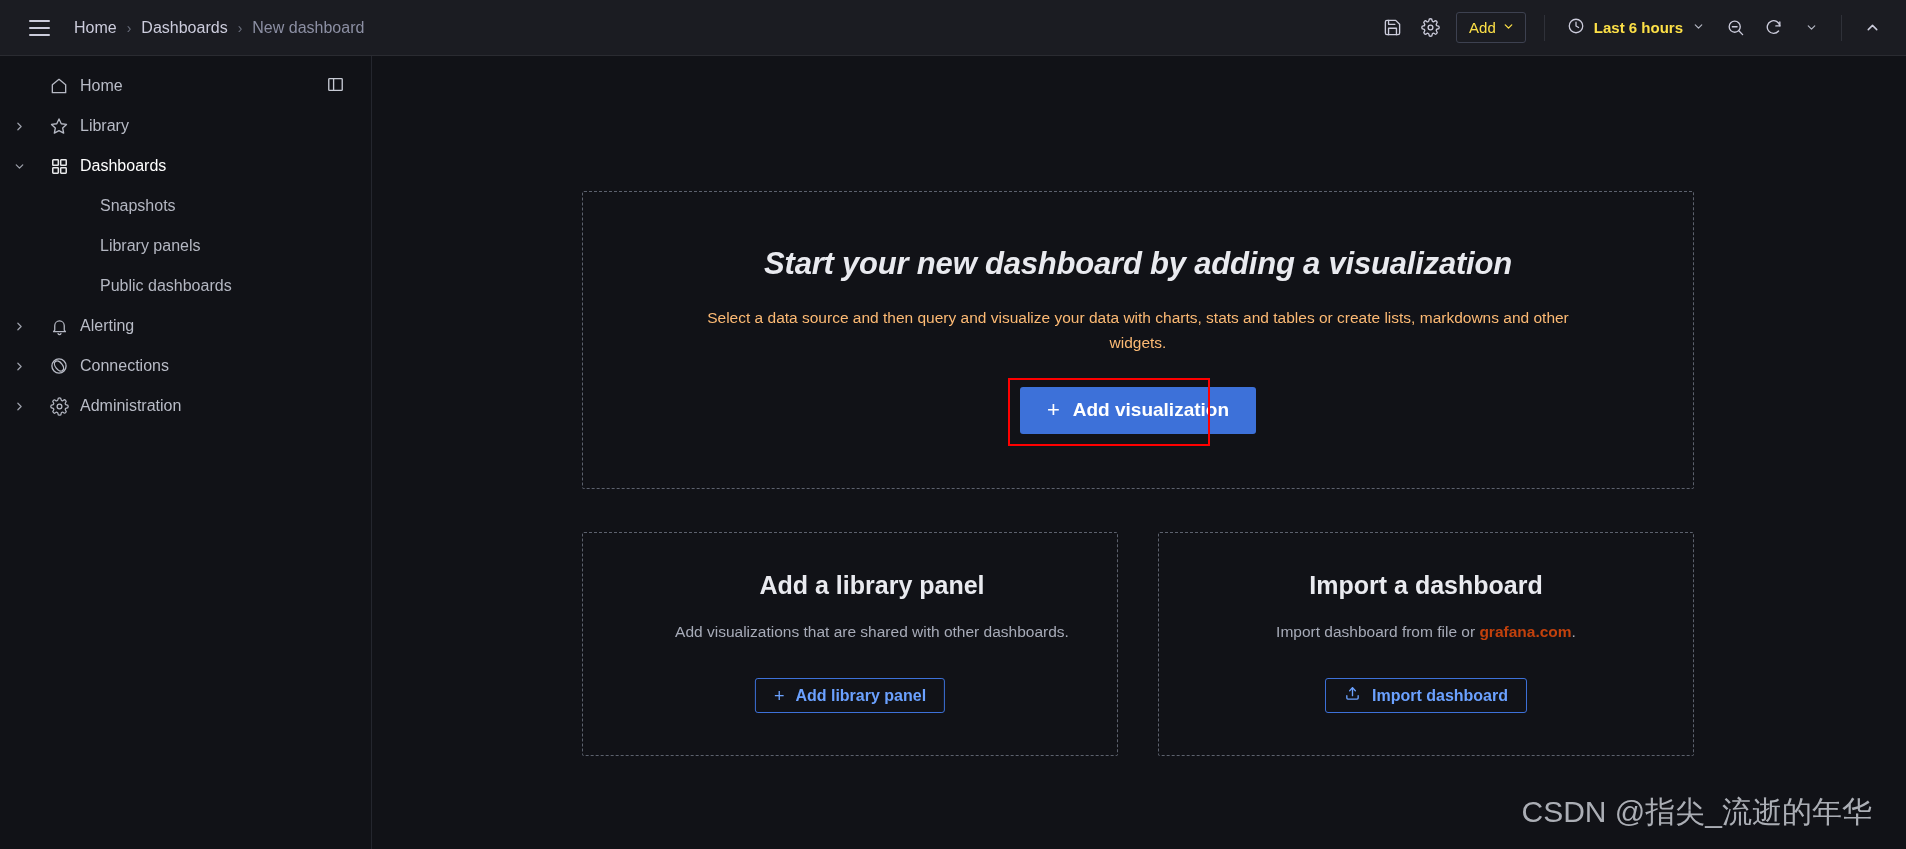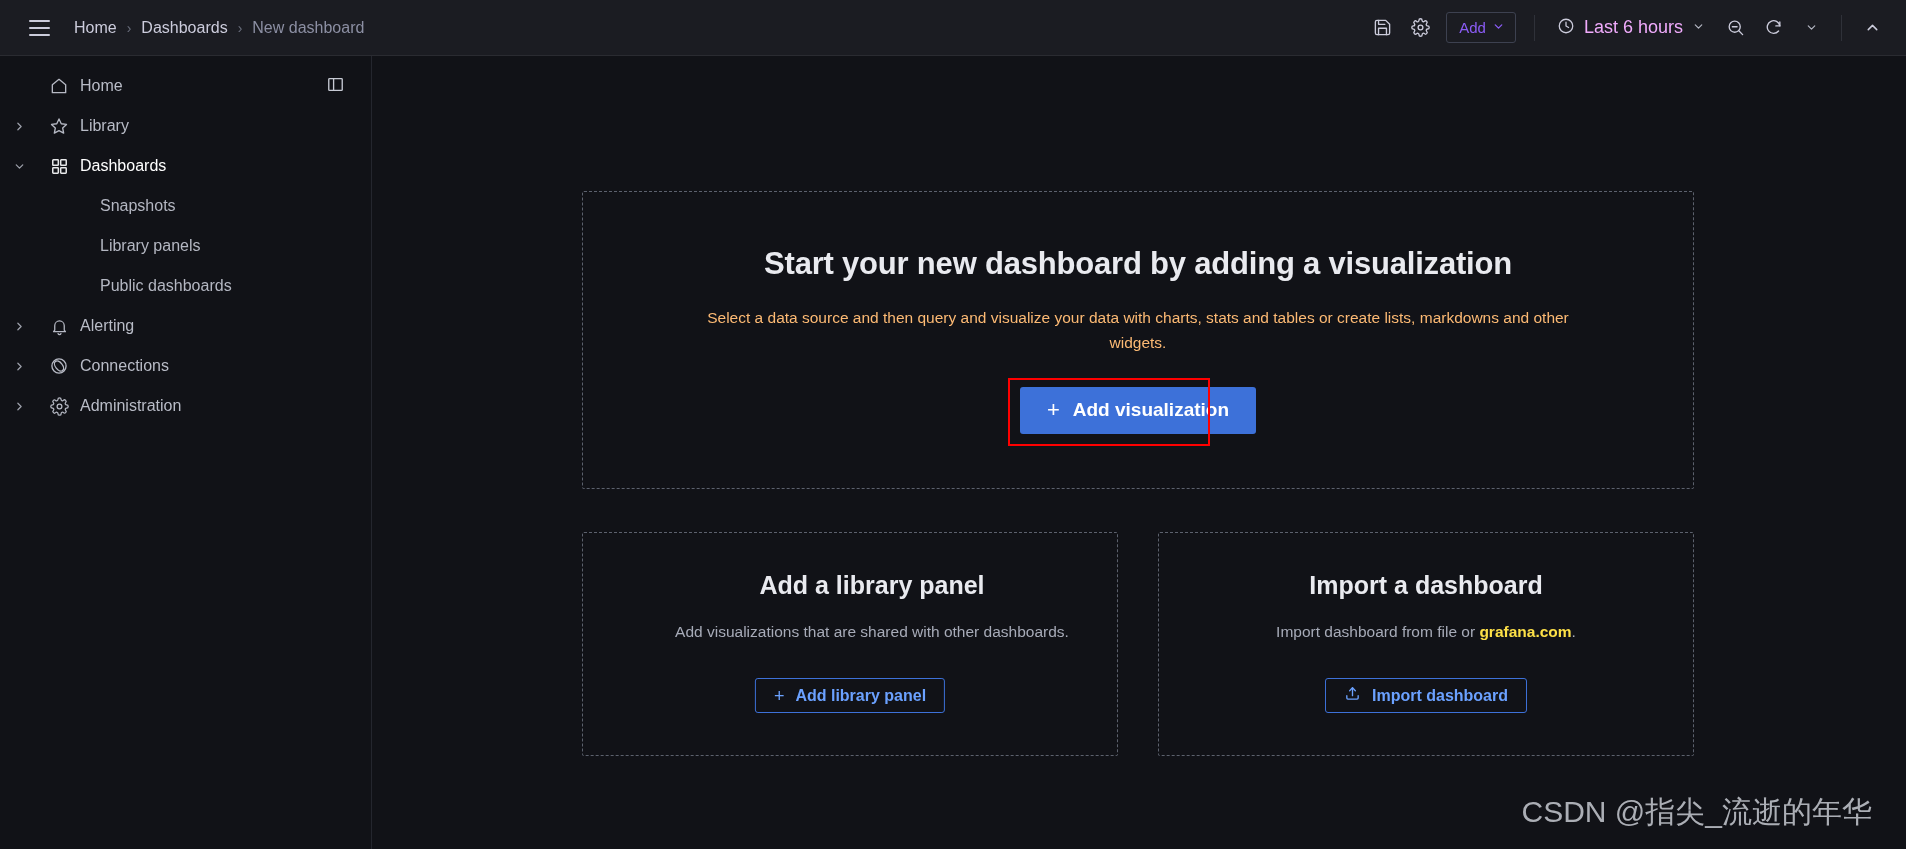--- a/index.html
+++ b/index.html
@@ -63,37 +63,37 @@
   }
   .icon-btn svg { display: block; }
   .add-btn {
     height: 31px;
     display: flex; align-items: center; gap: 6px;
     padding: 0 10px 0 12px;
     margin: 0 6px;
     border: 1px solid #3d4150;
     border-radius: 3px;
     background: transparent;
-    color: #8b5cf6;
+    color: #fde047;
     font-size: 15px;
     font-family: "Liberation Sans", sans-serif;
     cursor: pointer;
   }
   .vdiv {
     width: 1px; height: 26px;
     background: #2f3139;
     margin: 0 10px;
   }
   .time-picker {
     display: flex; align-items: center; gap: 9px;
     height: 34px; padding: 0 10px;
     border-radius: 3px; cursor: pointer;
     color: #ccccdc;
   }
-  .time-text { font-size: 18px; color: #f0abfc; white-space: nowrap; }
+  .time-text { font-size: 15px; color: #fde047; white-space: nowrap; font-weight: bold; }
   .chev { color: #b4b7c3; }
 
   
   .sidebar {
     position: absolute;
     left: 0; top: 56px;
     width: 372px; height: 793px;
     background: #111217;
     border-right: 1px solid #24262e;
     padding-top: 10px;
@@ -155,20 +155,21 @@
     width: 1112px; height: 298px;
     display: flex; flex-direction: column;
     align-items: center; justify-content: center;
   }
   .hero-title {
     font-size: 31px;
     font-weight: bold;
     color: #e9eaef;
     letter-spacing: -0.2px;
     text-align: right;
+    font-style: italic;
   }
   .hero-sub {
     margin-top: 24px;
     width: 880px;
     text-align: center;
     font-size: 15.5px;
     line-height: 1.55;
     color: #fdba74;
   }
   .primary-btn {
@@ -211,21 +212,21 @@
     text-align: center;
   }
   .card-sub {
     margin-top: 20px;
     width: 400px;
     text-align: center;
     font-size: 15.5px;
     line-height: 1.5;
     color: #a7abb8;
   }
-  .card-sub .link { color: #fde047; font-weight: bold; cursor: pointer; }
+  .card-sub .link { color: #c2410c; font-weight: bold; cursor: pointer; }
   .secondary-btn {
     position: absolute;
     bottom: 42px;
     left: 50%;
     transform: translateX(-50%);
     height: 35px;
     display: inline-flex; align-items: center; gap: 11px;
     padding: 0 18px;
     background: transparent;
     border: 1px solid #3d71d9;

